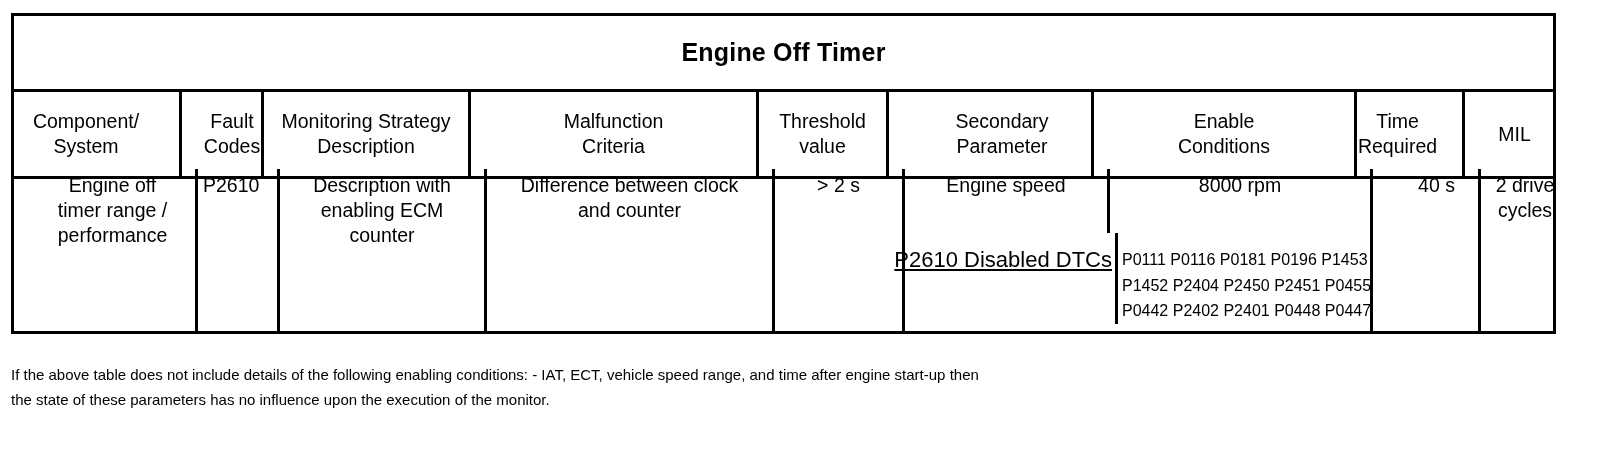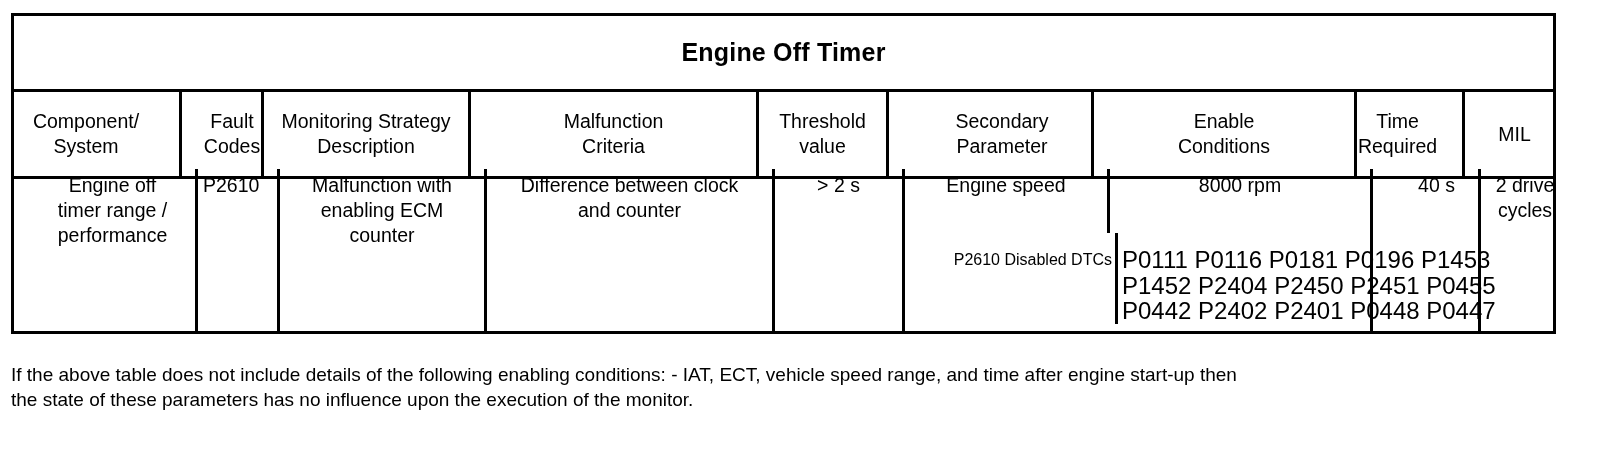--- a/index.html
+++ b/index.html
@@ -100,42 +100,43 @@
 
   .hdr-line {
     white-space: nowrap;
   }
 
   .left-al { text-align: left; }
 
   
   .dtc-block {
     position: absolute;
-    font-size: 24px;
+    font-size: 16px;
     line-height: 25.5px;
     text-align: left;
     white-space: nowrap;
   }
   .dtc-row { white-space: nowrap; }
 
   .dtc-label {
     position: absolute;
-    font-size: 16px;
+    font-size: 22px;
     line-height: 25px;
     text-align: right;
     white-space: nowrap;
+    text-decoration: underline;
   }
 
   
   .caption {
     position: absolute;
     left: 11px;
     top: 363px;
     width: 1560px;
-    font-size: 19px;
+    font-size: 15px;
     line-height: 24.5px;
   }
   .caption-line { white-space: nowrap; }
 </style>
 </head>
 <body>
 
 <div class="page">
 
   <div class="table-wrap">
@@ -209,21 +210,21 @@
         <div>Engine off</div>
         <div>timer range /</div>
         <div>performance</div>
       </div>
 
       <div class="cell bodycell left-al" style="left:170px; width:77px;">
         <div>P2610</div>
       </div>
 
       <div class="cell bodycell" style="left:250px; width:204px;">
-        <div>Malfunction with</div>
+        <div>Description with</div>
         <div>enabling ECM</div>
         <div>counter</div>
       </div>
 
       <div class="cell bodycell" style="left:457px; width:285px;">
         <div>Difference between clock</div>
         <div>and counter</div>
       </div>
 
       <div class="cell bodycell" style="left:745px; width:127px;">

